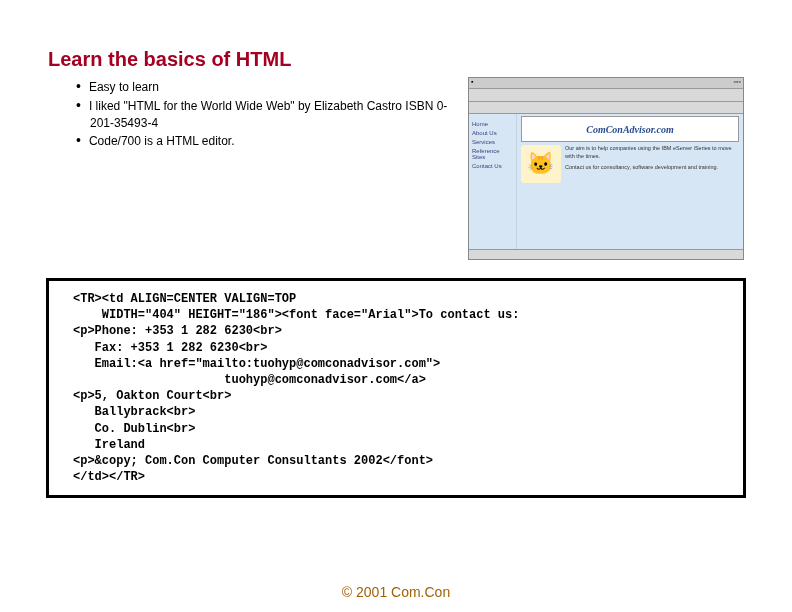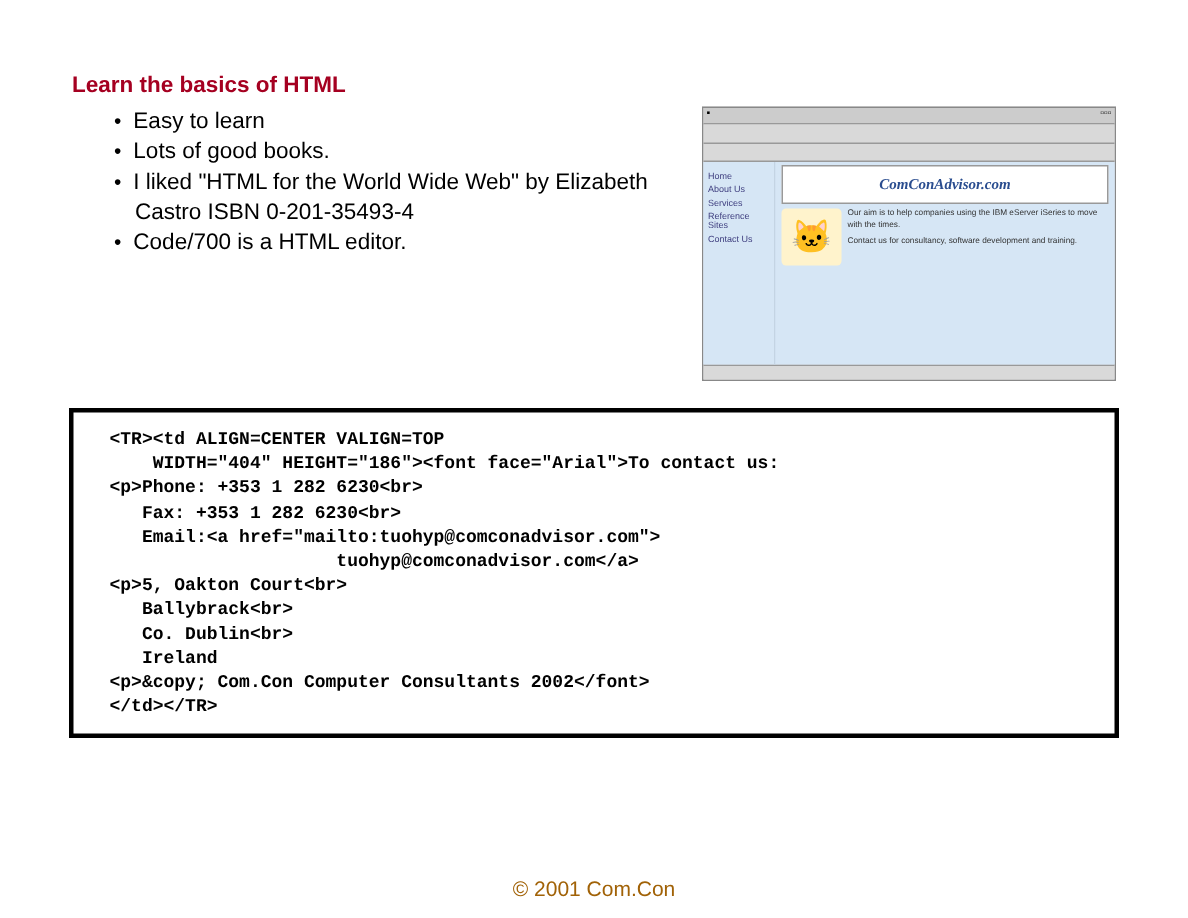--- a/index.html
+++ b/index.html
@@ -17,39 +17,39 @@
   .title {
     font-size: 28px;
     font-style: italic;
     font-weight: bold;
     color: #000;
     border-bottom: 3px solid #000080;
     padding-bottom: 2px;
     margin-bottom: 14px;
   }
   .subtitle {
-    font-size: 15px;
+    font-size: 20px;
     font-weight: bold;
     color: #a50021;
     margin-bottom: 6px;
   }
   .content-row {
     display: flex;
     gap: 12px;
     margin-bottom: 18px;
   }
   .bullets {
     flex: 1;
     padding-left: 28px;
   }
   .bullets ul {
     list-style: none;
   }
   .bullets li {
-    font-size: 15px;
+    font-size: 12px;
     line-height: 1.35;
     color: #000;
     position: relative;
     padding-left: 14px;
     text-indent: -14px;
   }
   .bullets li::before {
     content: "•";
     font-size: 14px;
     margin-right: 8px;
@@ -159,21 +159,20 @@
 </head>
 <body>
 
 <div class="slide">
   <div class="subtitle">Learn the basics of HTML</div>
 
   <div class="content-row">
     <div class="bullets">
       <ul>
         <li>Easy to learn</li>
-        <li>Lots of good books.</li>
         <li>I liked "HTML for the World Wide Web" by Elizabeth Castro ISBN 0-201-35493-4</li>
         <li>Code/700 is a HTML editor.</li>
       </ul>
     </div>
 
     <div class="browser-mock">
       <div class="bm-titlebar">
           <span>▪</span>
           <span>▫▫▫</span>
         </div>

